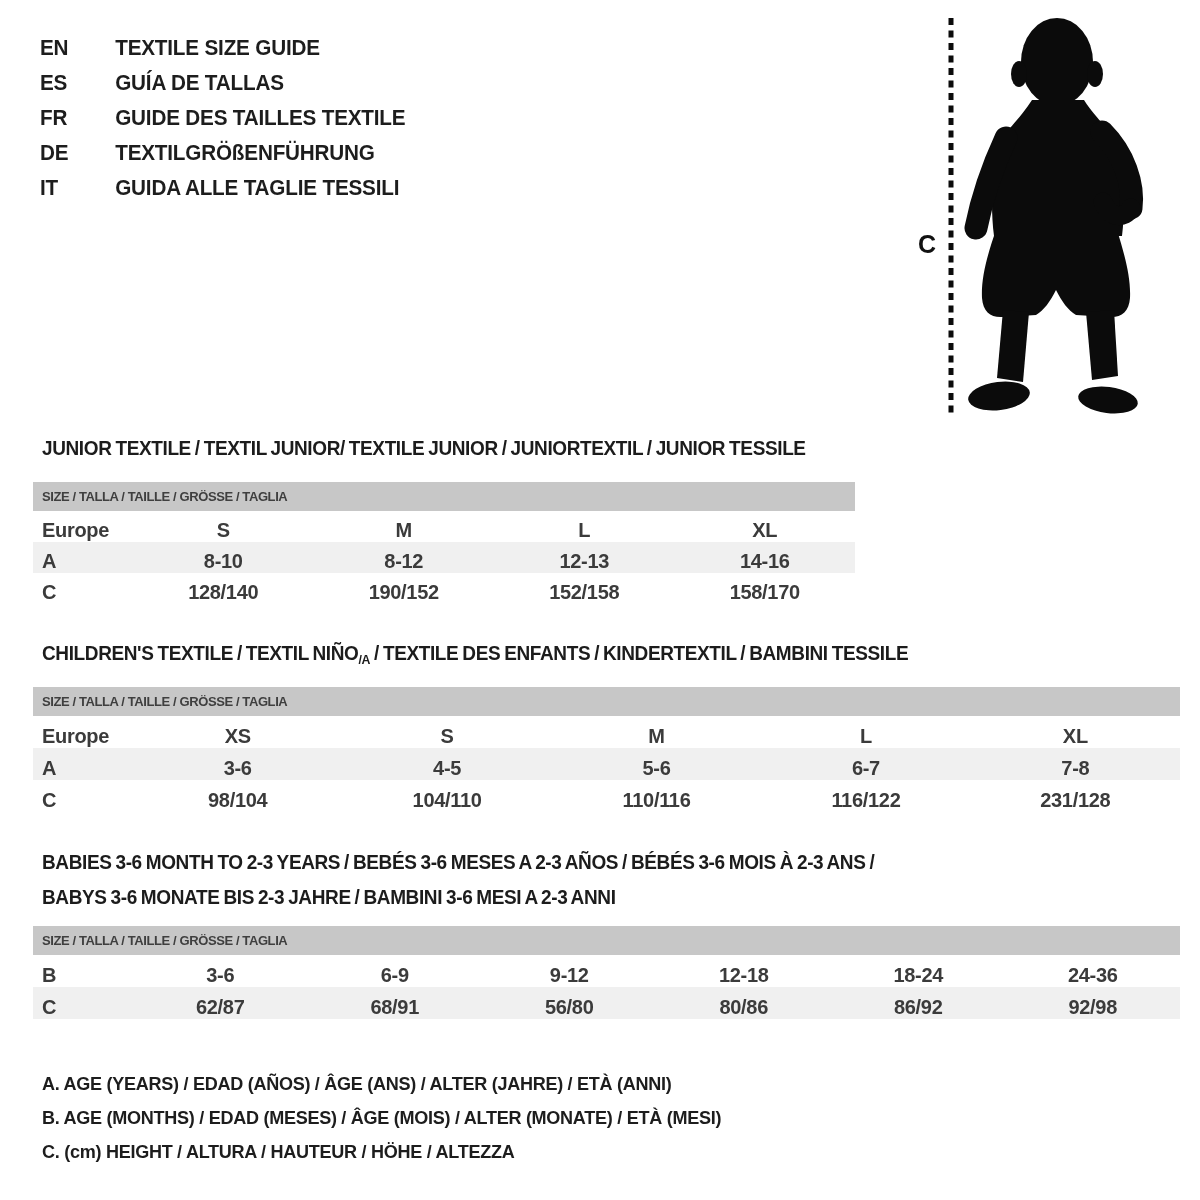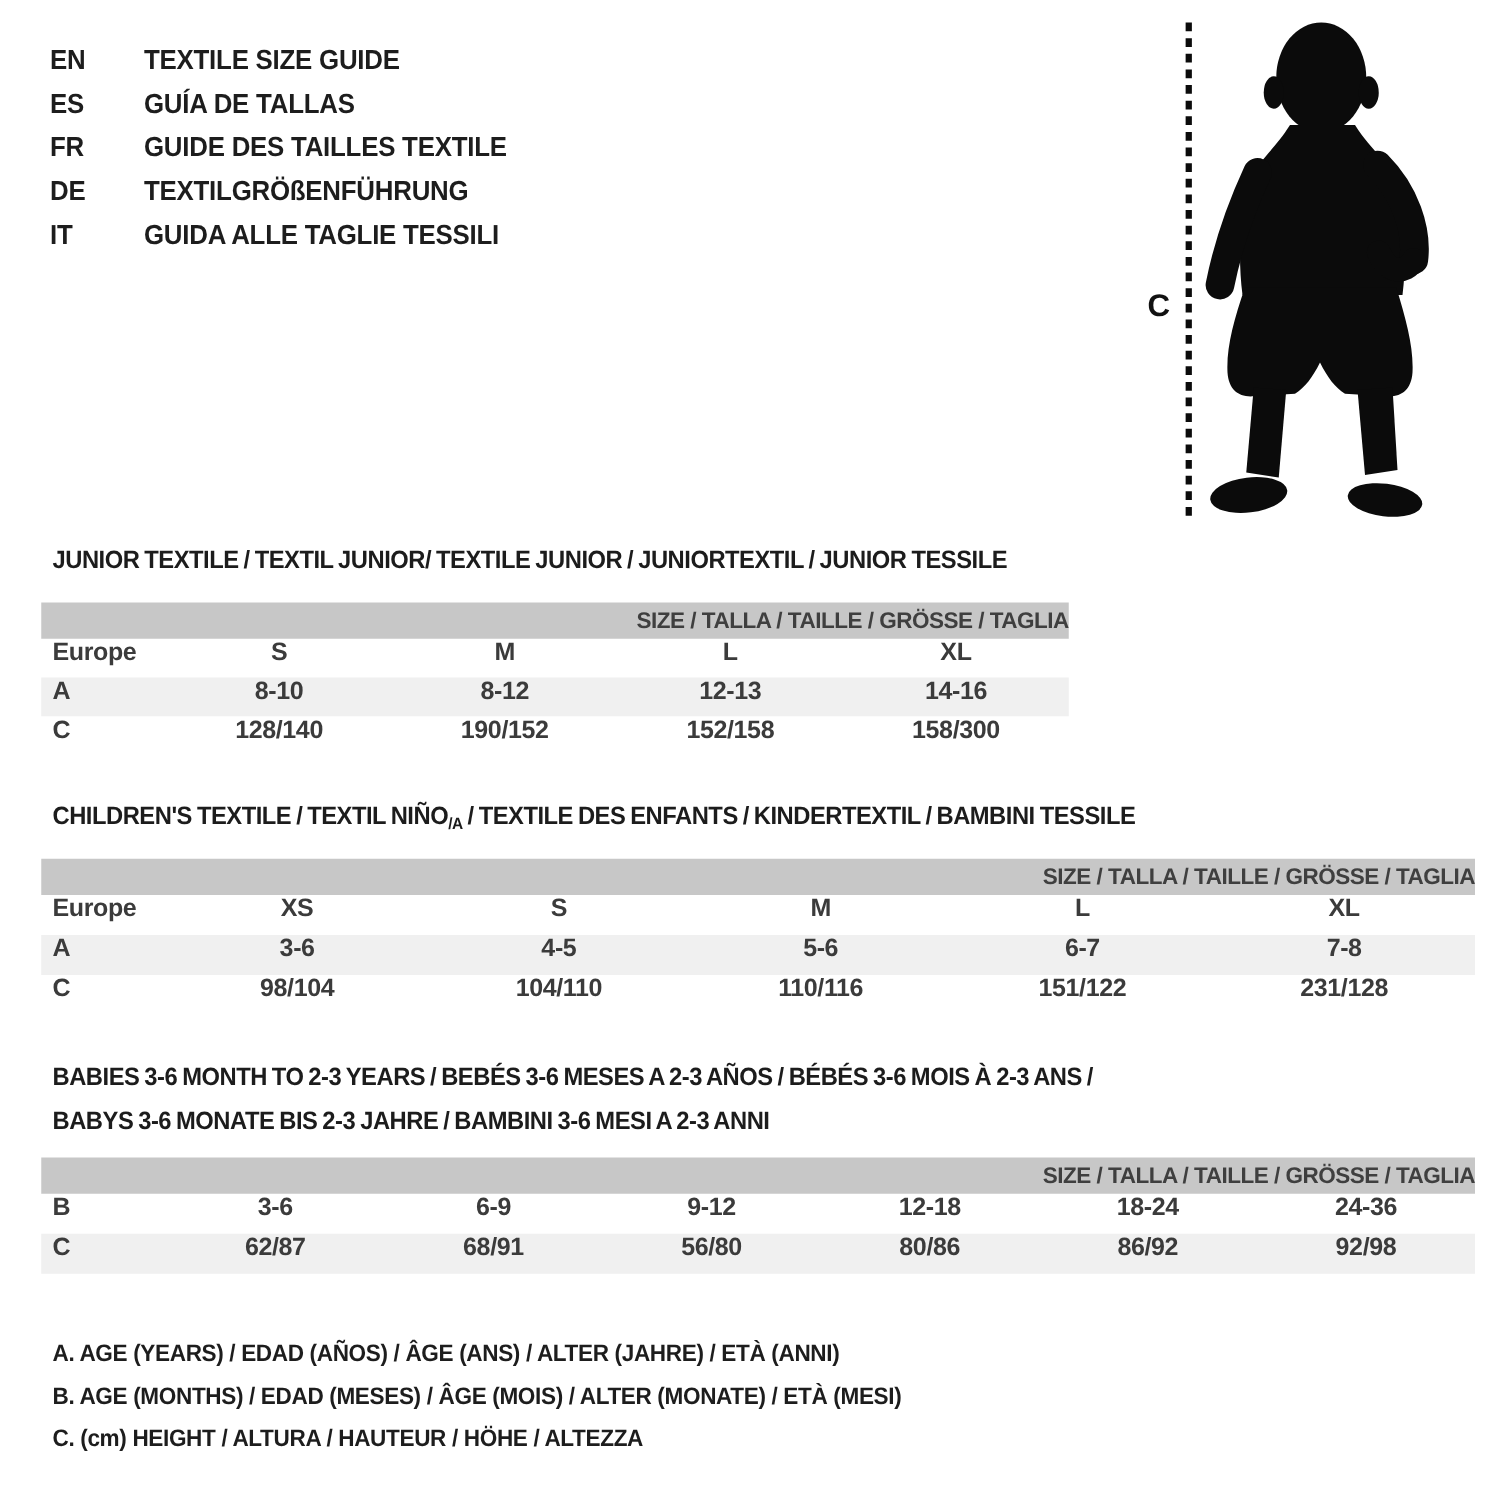--- a/index.html
+++ b/index.html
@@ -19,22 +19,22 @@
   .figure{position:absolute;left:900px;top:12px;width:252px;height:412px;}
 
   
   .sec-heading{position:absolute;left:42px;font-size:20px;font-weight:bold;
     letter-spacing:-0.4px;word-spacing:-1px;color:#1c1c1c;white-space:nowrap;}
   .sub{font-size:13px;vertical-align:-4px;}
 
   
   .size-table{position:absolute;left:33px;}
   .size-bar{height:29px;line-height:29px;background:#c7c7c7;color:#3f3f3f;
-    font-size:18px;font-weight:bold;letter-spacing:-0.4px;padding-left:9px;box-sizing:border-box;text-align:right;}
-  .t-row{display:flex;align-items:flex-start;}
+    font-size:13px;font-weight:bold;letter-spacing:-0.4px;padding-left:9px;box-sizing:border-box;}
+  .t-row{display:flex;align-items:flex-end;}
   .t-row.alt{background:#f0f0f0;}
   .t-label{width:100px;padding-left:9px;box-sizing:border-box;text-align:left;
     font-size:20px;font-weight:bold;letter-spacing:-0.3px;color:#3b3b3b;}
   .t-cell{flex:1;text-align:center;font-size:20px;font-weight:bold;
     letter-spacing:-0.3px;color:#3b3b3b;}
   .rows31 .t-row{height:31px;}
   .rows32 .t-row{height:32px;}
 
   
   .legend{position:absolute;left:42px;top:1067px;line-height:34px;
@@ -111,21 +111,21 @@
       <span class="t-cell">8-10</span>
       <span class="t-cell">8-12</span>
       <span class="t-cell">12-13</span>
       <span class="t-cell">14-16</span>
     </div>
     <div class="t-row">
       <span class="t-label">C</span>
       <span class="t-cell">128/140</span>
       <span class="t-cell">190/152</span>
       <span class="t-cell">152/158</span>
-      <span class="t-cell">158/300</span>
+      <span class="t-cell">158/170</span>
     </div>
   </div>
 
   <div class="sec-heading condense" style="top:642px;"><span>CHILDREN'S TEXTILE / TEXTIL NIÑO</span><span class="sub">/A</span><span> / TEXTILE DES ENFANTS / KINDERTEXTIL / BAMBINI TESSILE</span></div>
   <div class="size-table rows32" style="top:687px;width:1147px;">
     <div class="size-bar">SIZE / TALLA / TAILLE / GRÖSSE / TAGLIA</div>
     <div class="t-row">
       <span class="t-label">Europe</span>
       <span class="t-cell">XS</span>
       <span class="t-cell">S</span>
@@ -139,21 +139,21 @@
       <span class="t-cell">4-5</span>
       <span class="t-cell">5-6</span>
       <span class="t-cell">6-7</span>
       <span class="t-cell">7-8</span>
     </div>
     <div class="t-row">
       <span class="t-label">C</span>
       <span class="t-cell">98/104</span>
       <span class="t-cell">104/110</span>
       <span class="t-cell">110/116</span>
-      <span class="t-cell">151/122</span>
+      <span class="t-cell">116/122</span>
       <span class="t-cell">231/128</span>
     </div>
   </div>
 
   <div class="sec-heading condense" style="top:851px;">BABIES 3-6 MONTH TO 2-3 YEARS / BEBÉS 3-6 MESES A 2-3 AÑOS / BÉBÉS 3-6 MOIS À 2-3 ANS /</div>
   <div class="sec-heading condense" style="top:886px;">BABYS 3-6 MONATE BIS 2-3 JAHRE / BAMBINI 3-6 MESI A 2-3 ANNI</div>
   <div class="size-table rows32" style="top:926px;width:1147px;">
     <div class="size-bar">SIZE / TALLA / TAILLE / GRÖSSE / TAGLIA</div>
     <div class="t-row">
       <span class="t-label">B</span>

